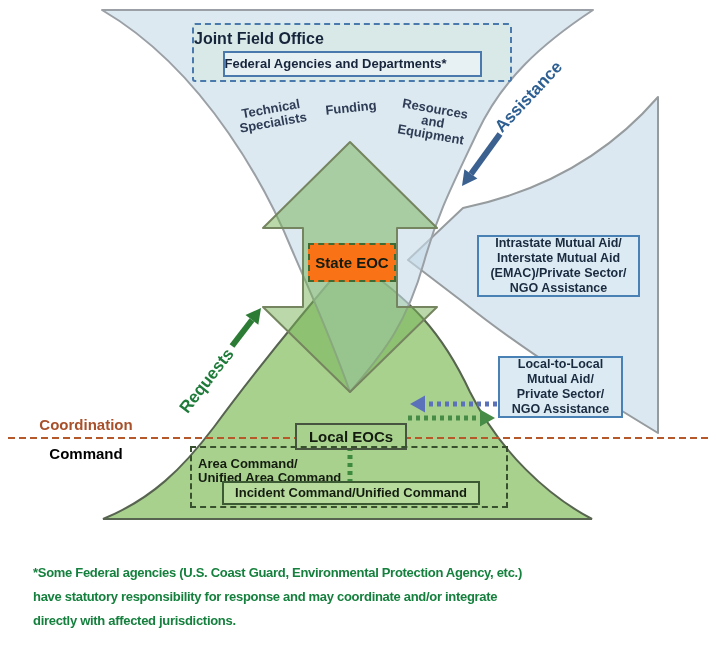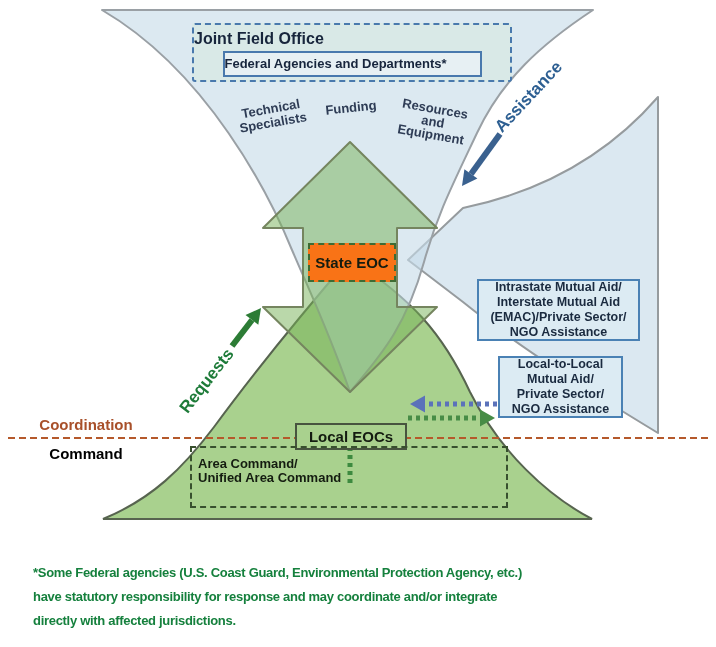--- a/index.html
+++ b/index.html
@@ -28,21 +28,21 @@
   
   .state-eoc{left:308px;top:243px;width:84px;height:35px;background:#f97316;border:2px dashed #3e6b33;
              text-align:center;line-height:35px;font-weight:bold;font-size:15px;color:#141c10;}
   .local-eocs{left:295px;top:395px;width:108px;height:23px;background:#a9d18e;border:2px solid #47543f;
               text-align:center;line-height:23px;font-weight:bold;font-size:15px;color:#141c10;margin-top:28px;}
 
   
   .blue-box{background:#dcebf3;border:2px solid #4a81b4;color:#1a2a3f;font-weight:bold;
             font-size:12.5px;line-height:15px;text-align:center;display:flex;
             align-items:center;justify-content:center;}
-  .intrastate{left:477px;top:235px;width:159px;height:58px;margin-top:44px;}
+  .intrastate{left:477px;top:235px;width:159px;height:58px;}
   .local2local{left:498px;top:356px;width:121px;height:58px;}
 
   
   .coord-label{left:26px;top:416px;width:120px;text-align:center;color:#a8502a;font-weight:bold;font-size:15px;}
   .cmd-label{left:26px;top:445px;width:120px;text-align:center;color:#000000;font-weight:bold;font-size:15px;}
 
   
   .area-box{left:190px;top:446px;width:314px;height:58px;border:2px dashed #38502e;background:transparent;}
   .area-label{left:198px;top:449px;color:#141c10;font-weight:bold;font-size:13px;line-height:13.5px;text-align:left;margin-top:8px;}
   .incident-box{left:222px;top:481px;width:254px;height:20px;background:#b6db9d;border:2px solid #3c5a33;
@@ -111,18 +111,19 @@
 Mutual Aid/
 Private Sector/
 NGO Assistance</div>
 
   <div class="abs coord-label">Coordination</div>
   <div class="abs cmd-label">Command</div>
 
   <div class="abs area-box"></div>
   <div class="abs area-label preline">Area Command/
 Unified Area Command</div>
+  <div class="abs incident-box">Incident Command/Unified Command</div>
 
   <div class="abs footnote preline">*Some Federal agencies (U.S. Coast Guard, Environmental Protection Agency, etc.)
 have statutory responsibility for response and may coordinate and/or integrate
 directly with affected jurisdictions.</div>
 
 </div>
 
 </body></html>

